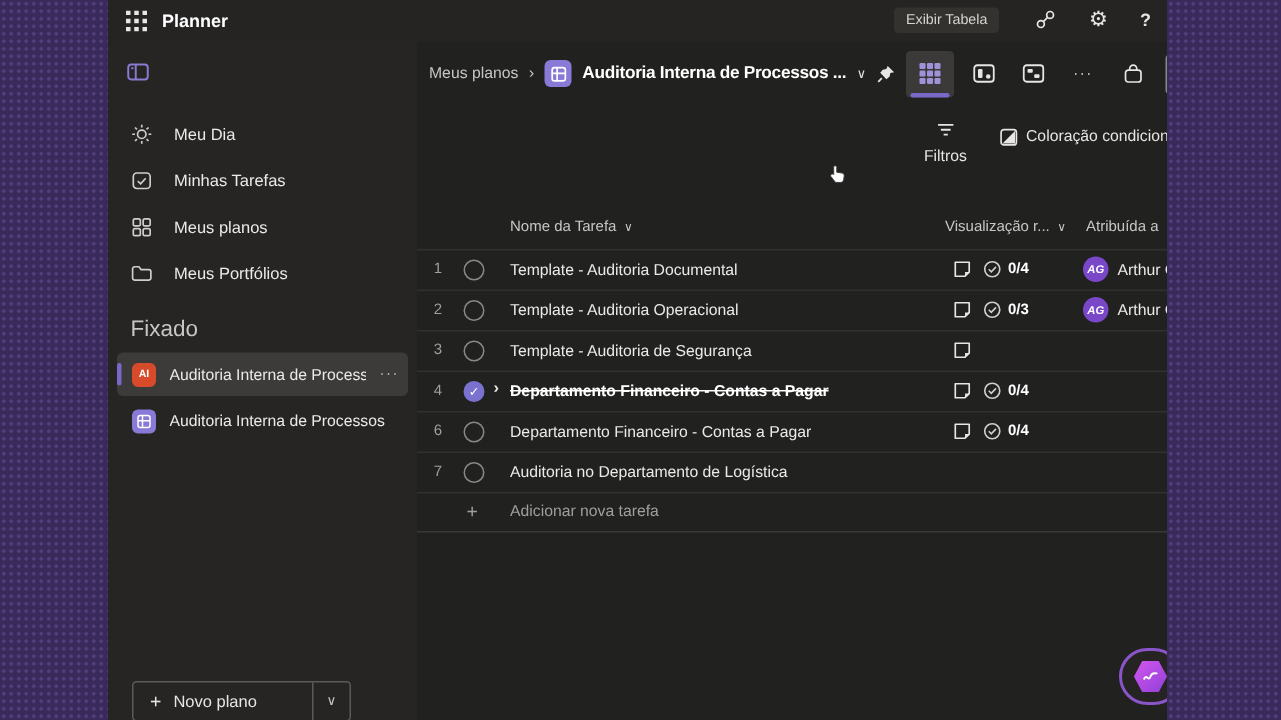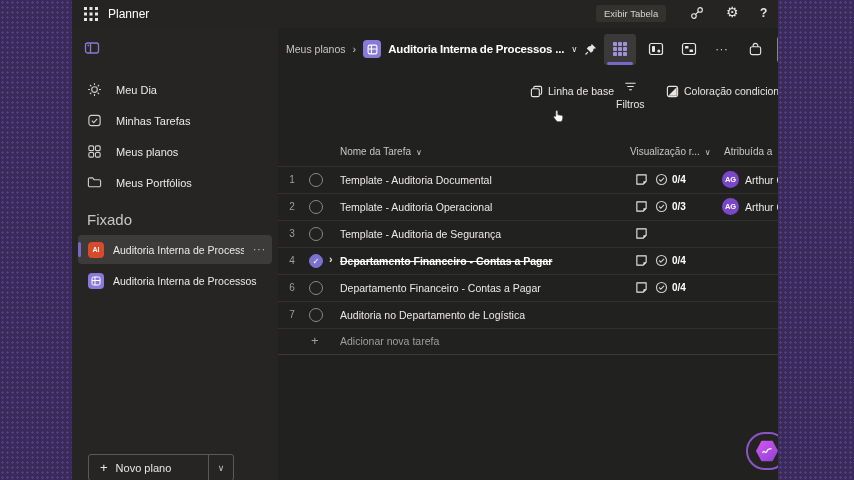--- a/index.html
+++ b/index.html
@@ -8,21 +8,21 @@
     background:#212120;-webkit-font-smoothing:antialiased;}
   .frame{position:absolute;top:0;height:480px;z-index:10;
     background-color:var(--frame,#3a2a5c);
     background-image:radial-gradient(rgba(140,110,200,.30) 1px,transparent 1.3px);
     background-size:5px 5px;}
   #frame-left{left:0;width:72px;}
   #frame-right{left:778px;width:76px;}
   
   #topbar{position:absolute;left:72px;top:0;width:706px;height:28px;background:#252423;z-index:2;}
   #waffle{position:absolute;left:12px;top:7px;cursor:pointer;}
-  #app-title{position:absolute;left:36px;top:7px;font-size:12px;font-weight:normal;color:#ffffff;}
+  #app-title{position:absolute;left:36px;top:7px;font-size:12px;font-weight:bold;color:#ffffff;}
   #view-hint{position:absolute;left:524px;top:5px;font-size:9.5px;color:#d6d4d2;background:#33322f;border-radius:3px;padding:3px 8px;}
   .tb-icon{position:absolute;top:6px;color:#e8e6e3;}
   #icon-link{left:618px;}
   #icon-gear{left:654px;top:4px;font-size:14px;line-height:16px;}
   #icon-help{left:688px;top:6px;font-size:12px;font-weight:bold;}
   
   #sidebar{position:absolute;left:72px;top:28px;width:206px;height:452px;background:#262524;}
   #panel-toggle{position:absolute;left:12px;top:12px;}
   .nav-item{position:absolute;left:8px;width:190px;height:27px;display:flex;align-items:center;gap:14px;padding-left:7px;box-sizing:border-box;border-radius:4px;cursor:pointer;}
   .nav-item .lbl{font-size:11px;color:#eceae8;}
@@ -72,21 +72,21 @@
   .completed .rcheck{background:var(--check,#7b71cf);border-color:var(--check,#7b71cf);}
   .completed .rcheck .mark{display:block;}
   .rchev{position:absolute;left:51px;top:5px;color:#e8e6e3;font-size:11px;font-weight:bold;display:none;cursor:pointer;}
   .has-expand .rchev{display:block;}
   .rtitle{position:absolute;left:62px;top:7px;font-size:10.5px;color:#eceae8;white-space:nowrap;cursor:pointer;}
   .completed .rtitle{text-decoration:line-through;font-weight:bold;color:#ffffff;}
   .rnote{position:absolute;left:357px;top:6px;}
   .rprog{position:absolute;left:377px;top:6px;display:flex;align-items:center;gap:4px;}
   .rprog em{font-style:normal;font-size:10px;font-weight:bold;color:#ffffff;}
   .rassign{position:absolute;left:444px;top:4px;display:flex;align-items:center;gap:6px;}
-  .avatar{width:17px;height:17px;border-radius:50%;background:var(--avatar,#7b47c9);color:#fff;font-size:7.5px;font-weight:bold;display:flex;align-items:center;justify-content:center;flex:none;}
+  .avatar{width:17px;height:17px;border-radius:50%;background:var(--avatar,#7b47c9);color:#fff;font-size:7.5px;font-weight:bold;display:flex;align-items:center;justify-content:center;flex:none;font-style:italic;}
   .aname{font-size:10.5px;color:#eceae8;white-space:nowrap;}
   #add-row{position:absolute;left:0;top:300px;width:500px;height:26px;border-bottom:1px solid #3a3938;cursor:pointer;}
   #add-row .plus{position:absolute;left:33px;top:5px;color:#a19f9d;font-size:13px;}
   #add-row .lbl{position:absolute;left:62px;top:7px;font-size:10.5px;color:#a19f9d;}
   
   #recorder{position:absolute;left:746px;top:432px;width:42px;height:38px;border:2px solid #8a55c8;border-radius:19px;background:#252423;box-sizing:border-box;display:flex;align-items:center;justify-content:center;z-index:5;cursor:pointer;}
   #rec-hex{width:23px;height:22px;clip-path:polygon(26% 3%,74% 3%,98% 50%,74% 97%,26% 97%,2% 50%);background:linear-gradient(140deg,#d457f0,#8e3fd6);display:flex;align-items:center;justify-content:center;}
   #cursor{position:absolute;left:551px;top:108px;z-index:20;pointer-events:none;}
   svg{display:block;}
 </style>
@@ -258,29 +258,20 @@
       <div id="share-btn">
         <svg width="15" height="15" viewBox="0 0 16 16" fill="none" stroke="#f3f2f1" stroke-width="1.2">
           <circle cx="6" cy="5" r="2.3"></circle>
             <path d="M2.3 13c.5-3.2 6.9-3.2 7.4 0"></path>
             <path d="M10.5 9.5l3.5-3.5 1 1-3.5 3.5-1.3.3z" fill="#f3f2f1" stroke="none"></path>
         </svg>
       </div>
     </div>
 
 
-    <div class="tool-btn" id="btn-baseline">
-      <span>
-        <svg width="13" height="13" viewBox="0 0 14 14" fill="none" stroke="#e8e6e3" stroke-width="1.2">
-          <rect x="4" y="1.5" width="8.5" height="8.5" rx="1.5"></rect>
-            <rect x="1.5" y="4" width="8.5" height="8.5" rx="1.5" fill="#212120"></rect>
-        </svg>
-      </span>
-      <span class="lbl">Linha de base</span>
-    </div>
     <div class="tool-btn" id="btn-filters">
       <span>
         <svg width="13" height="13" viewBox="0 0 14 14" stroke="#e8e6e3" stroke-width="1.3">
           <path d="M1.5 3.5h11M3.5 7h7M5.5 10.5h3"></path>
         </svg>
       </span>
       <span class="lbl">Filtros</span>
     </div>
     <div class="tool-btn" id="btn-condcolor">
       <span>

